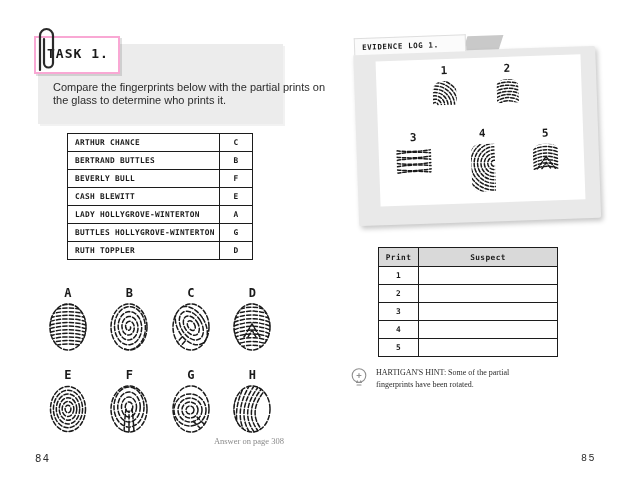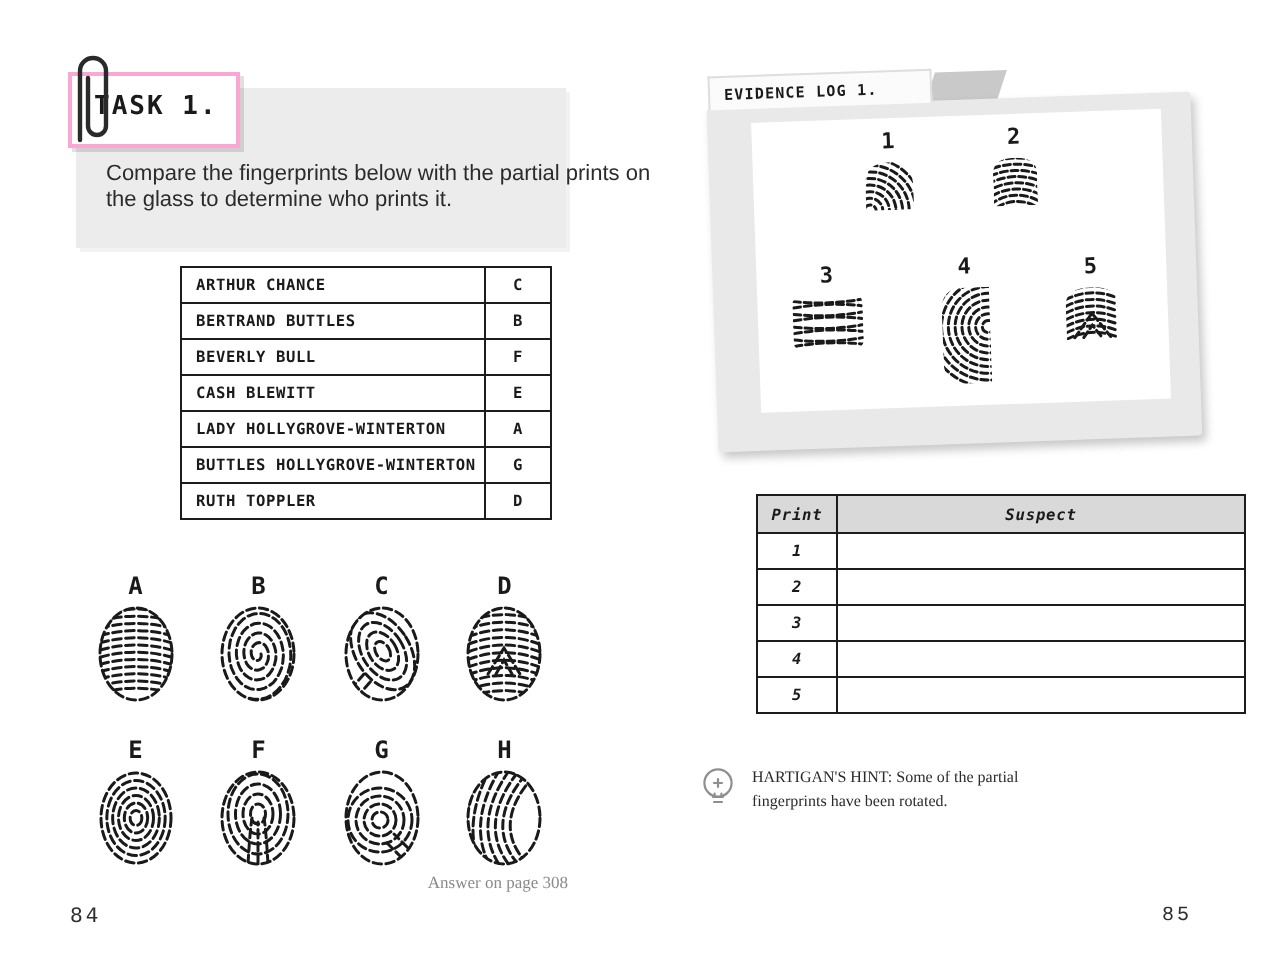--- a/index.html
+++ b/index.html
@@ -13,21 +13,21 @@
             border:2px solid #f9a8d4;box-shadow:2px 2px 0 rgba(0,0,0,.12);z-index:3;}
   .task-box span{display:block;font-weight:700;font-size:13px;letter-spacing:1px;
                  line-height:32px;padding-left:11px;}
   .task-card{left:38px;top:44px;width:245px;height:80px;background:var(--card-gray,#ececec);
              box-shadow:2px 2px 0 rgba(0,0,0,.05);z-index:1;}
   .instructions{left:53px;top:81px;z-index:2;font-family:Liberation Sans, sans-serif;
                 font-size:11px;line-height:13px;color:#2b2b2b;}
   .instructions div{white-space:nowrap;}
 
   table{border-collapse:collapse;}
-  .suspect-table{left:67px;top:133px;width:186px;table-layout:fixed;margin-left:23px;}
+  .suspect-table{left:67px;top:133px;width:186px;table-layout:fixed;}
   .suspect-table td{border:1px solid #1c1c1c;height:18px;box-sizing:border-box;
                     font-weight:700;font-size:7.8px;letter-spacing:.3px;}
   .suspect-table td.name{padding:0 0 0 7px;}
   .suspect-table td.letter{width:33px;text-align:center;}
 
   .fp-grid{left:37px;top:287px;display:grid;grid-template-columns:repeat(4,61.5px);
            row-gap:17px;z-index:1;}
   .fp-cell{text-align:center;}
   .fp-cell .fp-label{font-weight:700;font-size:12px;line-height:13px;}
   .fp-cell svg{display:block;margin:2px auto 0;}
@@ -50,28 +50,28 @@
                background:var(--folder-gray,#e9e9e9);border-radius:2px;
                box-shadow:2px 3px 5px rgba(0,0,0,.22);z-index:2;}
   .evidence-panel{position:absolute;left:22px;top:8px;width:205px;height:145px;background:#fff;}
   .ev-cell{position:absolute;width:44px;text-align:center;}
   .ev-cell .fp-label{font-weight:700;font-size:11px;line-height:12px;}
   .ev-cell svg{display:block;margin:2px auto 0;}
   .ev-caption{position:absolute;left:0;top:157px;width:242px;text-align:center;
               font-family:"DejaVu Sans",sans-serif;font-weight:700;font-size:8px;
               letter-spacing:.2px;color:#1d1d1d;}
 
-  .log-table{left:378px;top:247px;width:245px;table-layout:fixed;font-style:italic;}
+  .log-table{left:378px;top:247px;width:180px;table-layout:fixed;}
   .log-table th,.log-table td{border:1px solid #1c1c1c;box-sizing:border-box;
                               font-weight:700;font-size:7.8px;letter-spacing:.4px;text-align:center;}
   .log-table th{height:19px;background:var(--table-header-gray,#d9d9d9);}
   .log-table td{height:18px;}
   .log-table .col-print{width:40px;}
 
-  .hint{left:350px;top:383px;display:flex;gap:8px;align-items:flex-start;}
+  .hint{left:350px;top:367px;display:flex;gap:8px;align-items:flex-start;}
   .hint-text{font-family:"Liberation Serif",serif;font-size:8px;line-height:11.5px;color:#2b2b2b;}
   .hint-text div{white-space:nowrap;}
 </style>
 </head>
 <body>
 
 <div class="stage">
 
   <section>
 

